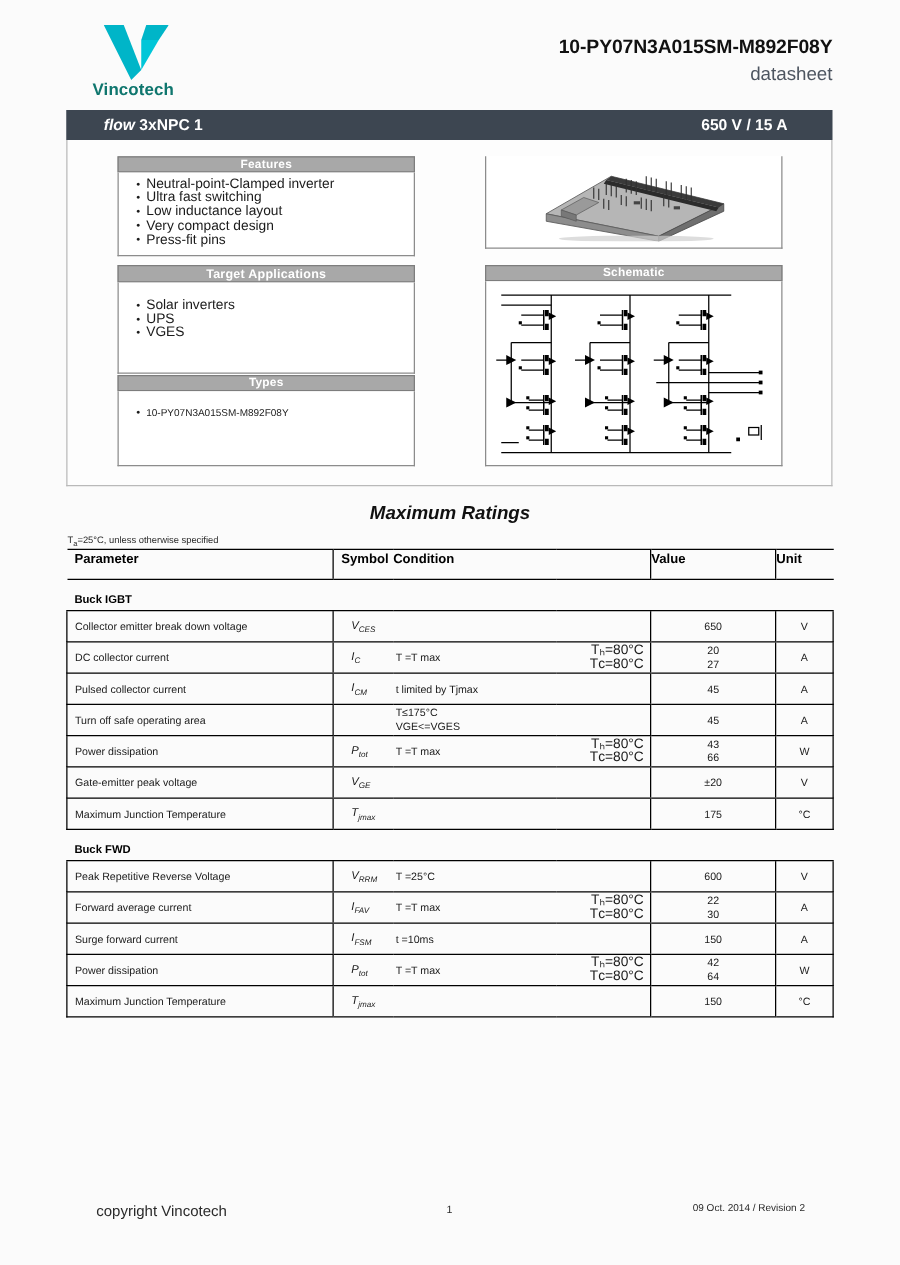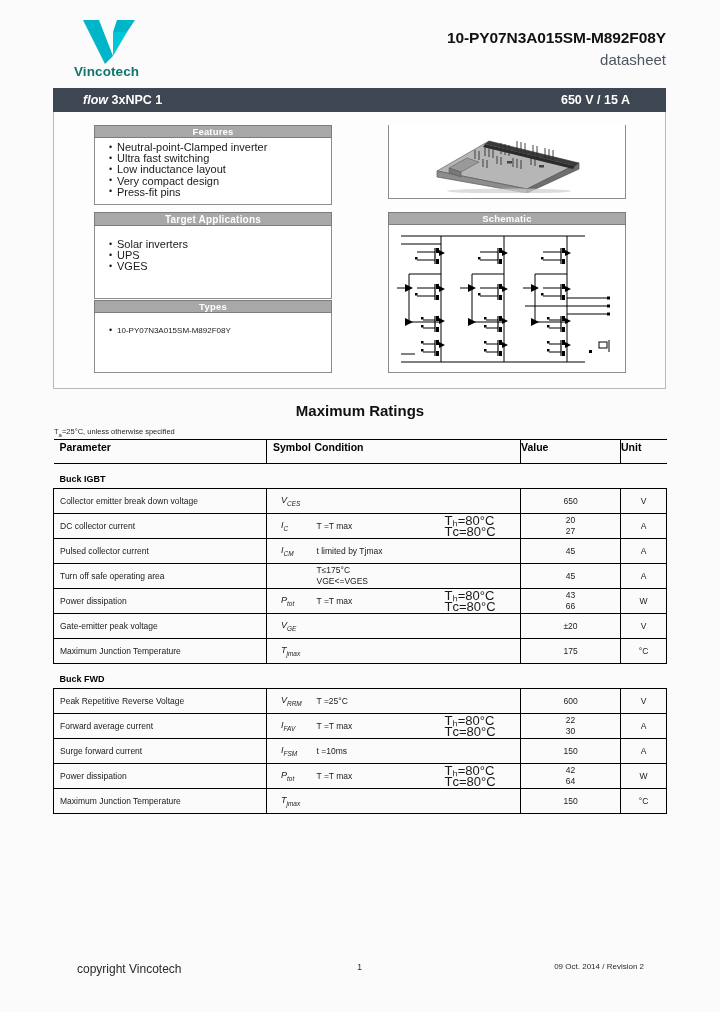--- a/index.html
+++ b/index.html
@@ -178,20 +178,21 @@
 
   
   .mr-title {
     position: absolute;
     left: 0; top: 402px;
     width: 720px;
     text-align: center;
     font-size: 15px;
     font-weight: bold;
     color: #111;
+    font-style: italic;
   }
   .mr-note {
     position: absolute;
     left: 54px; top: 427px;
     font-size: 7.5px;
     color: #2a2a2a;
   }
   .mr-note sub { font-size: 6px; }
 
   table.ratings {
@@ -251,23 +252,23 @@
     border-left: 1.2px solid #000;
     padding-left: 14px;
     font-style: italic;
     font-size: 9px;
   }
   tr.data-row td.cd {
     padding-left: 2px;
     font-size: 8.5px;
   }
   tr.data-row td.cd2 {
-    text-align: left;
+    text-align: right;
     padding-right: 5px;
-    font-size: 13px;
+    font-size: 11px;
   }
   tr.data-row td.v {
     border-left: 1.2px solid #000;
     text-align: center;
     font-size: 8.5px;
   }
   tr.data-row td.u {
     border-left: 1.2px solid #000;
     border-right: 1px solid #000;
     text-align: center;

